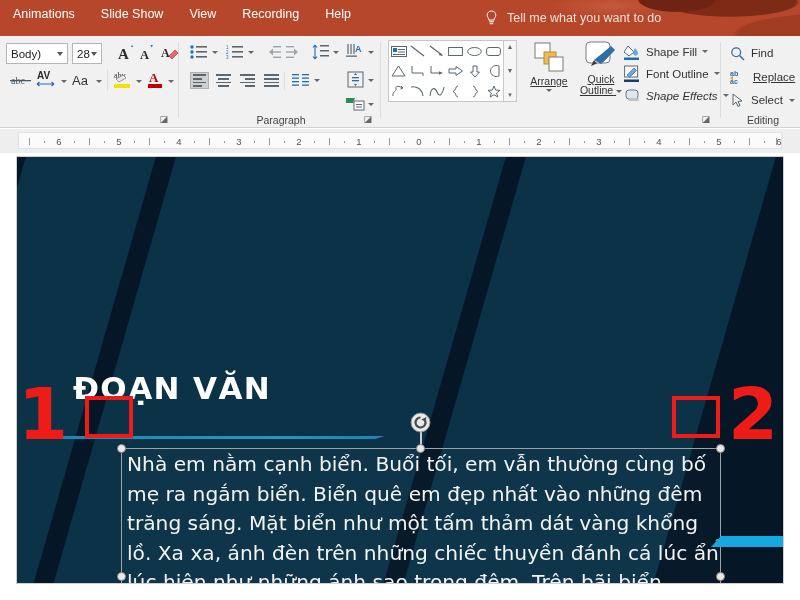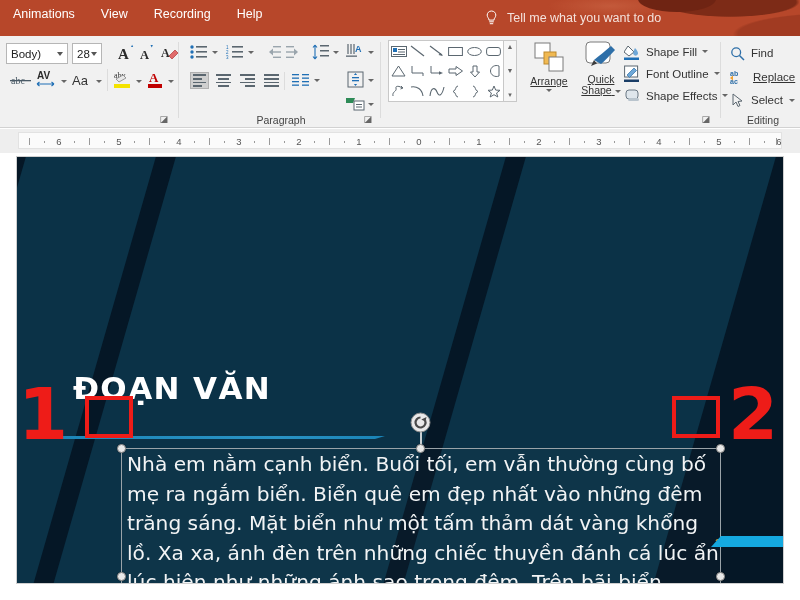--- a/index.html
+++ b/index.html
@@ -209,20 +209,23 @@
 <body>
 
 <div id="app">
 
   <div class="tabbar">
     <div class="tabbar-deco"></div>
     <div class="tabbar-deco2"></div>
     <div class="tabs">
       <div class="tab">
           <span>Animations</span>
+        </div>
+      <div class="tab">
+          <span>Slide Show</span>
         </div>
       <div class="tab">
           <span>View</span>
         </div>
       <div class="tab">
           <span>Recording</span>
         </div>
       <div class="tab">
           <span>Help</span>
         </div>
@@ -543,21 +546,21 @@
       </div>
 
       <div class="bigbtn" style="left:190px;">
         <svg width="36" height="32" viewBox="0 0 36 32">
           <rect x="3" y="2" width="24" height="21" rx="4" fill="#fff" stroke="#7a7a7a"></rect>
           <path d="M11 20 C16 16 22 11 28 6 l4 4 c-5 5 -10 11 -14 14 z" fill="#2e6fa8"></path>
           <path d="M11 20 l-3 6 l6 -2.5 z" fill="#3c3c3c"></path>
         </svg>
         <span style="line-height:11px;">
           <span>Quick</span><br>
-          <span>Shape</span>
+          <span>Outline</span>
           <span class="small-arrow"></span>
         </span>
       </div>
 
       <div class="shapeopt" style="left:236px; top:5px;">
         <svg width="17" height="17" viewBox="0 0 17 17">
           <path d="M4 3 l6 6 l-5 4 l-5 -4 z" fill="#fff" stroke="#5b6770" stroke-width="1"></path>
           <path d="M11 5 c2 2 3 4 3 5.3 a2.4 2.4 0 0 1 -4.8 0 C9.2 9 10 7 11 5 z" fill="#6fa8d8"></path>
           <rect x="0" y="14.5" width="15" height="2.5" fill="#1f6fb5"></rect>
         </svg>
@@ -566,21 +569,21 @@
       </div>
       <div class="shapeopt" style="left:236px; top:27px;">
         <svg width="17" height="17" viewBox="0 0 17 17">
           <rect x="0.6" y="1" width="13" height="11" fill="#fff" stroke="#5b6770"></rect>
           <path d="M3 10 l7 -7 l2.5 2.5 l-7 7 z" fill="#6fa8d8" stroke="#2e6fa8" stroke-width=".7"></path>
           <rect x="0" y="14.5" width="15" height="2.5" fill="#1a3d66"></rect>
         </svg>
         <span>Font Outline</span>
         <span class="small-arrow"></span>
       </div>
-      <div class="shapeopt" style="left:236px; top:49px;">
+      <div class="shapeopt" style="left:236px; top:49px;font-style:italic;">
         <svg width="17" height="17" viewBox="0 0 17 17">
           <rect x="2" y="3" width="12" height="9" rx="3" fill="#dfe6ec" stroke="#6b7884"></rect>
           <rect x="4" y="11" width="11" height="3" rx="1.5" fill="#b9c4cd"></rect>
         </svg>
         <span>Shape Effects</span>
         <span class="small-arrow"></span>
       </div>
 
       <div class="dlg-launcher" style="right:4px;">◪</div>
     </div>

